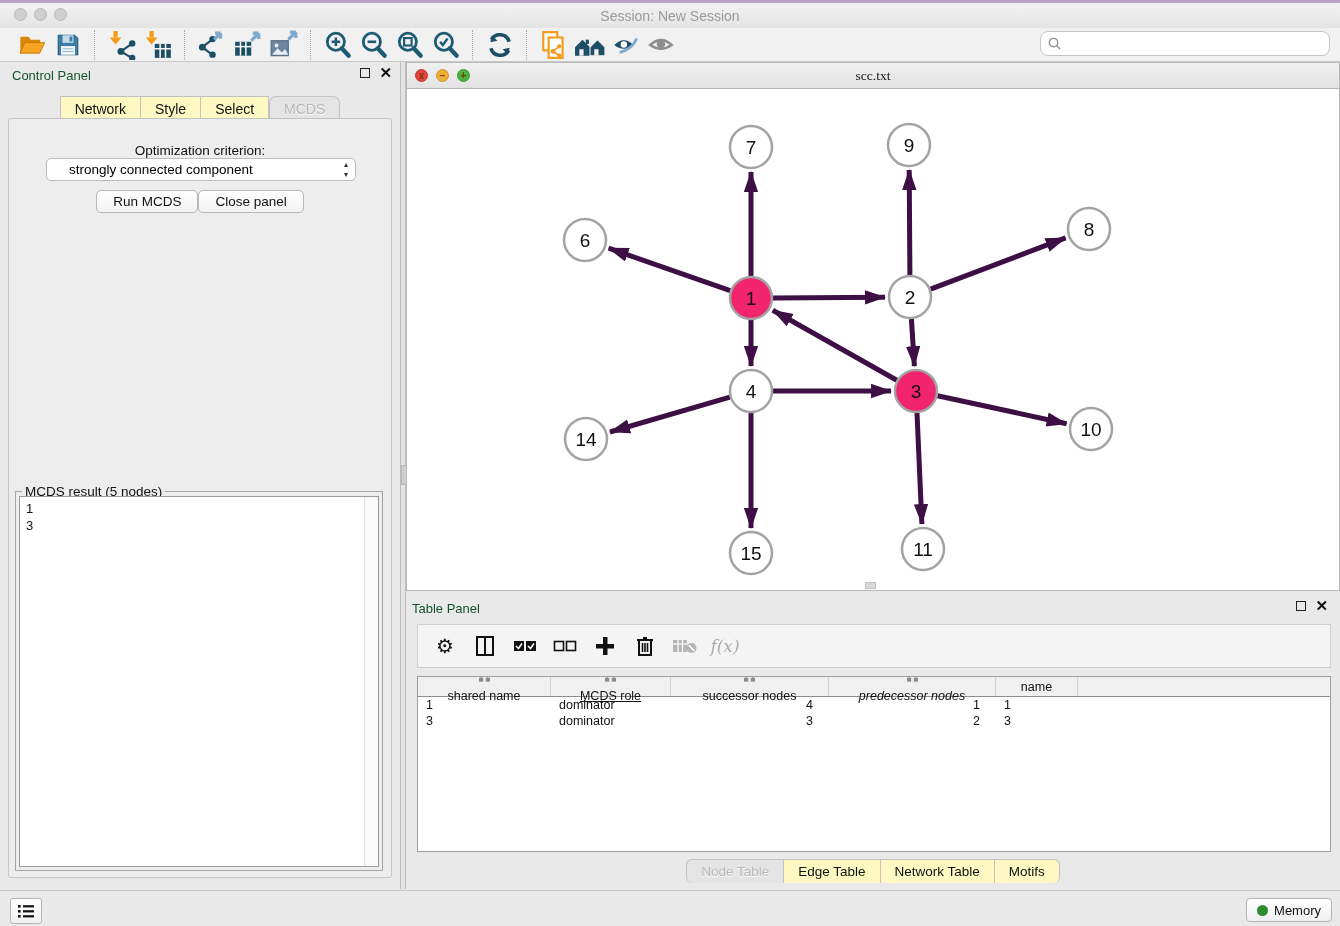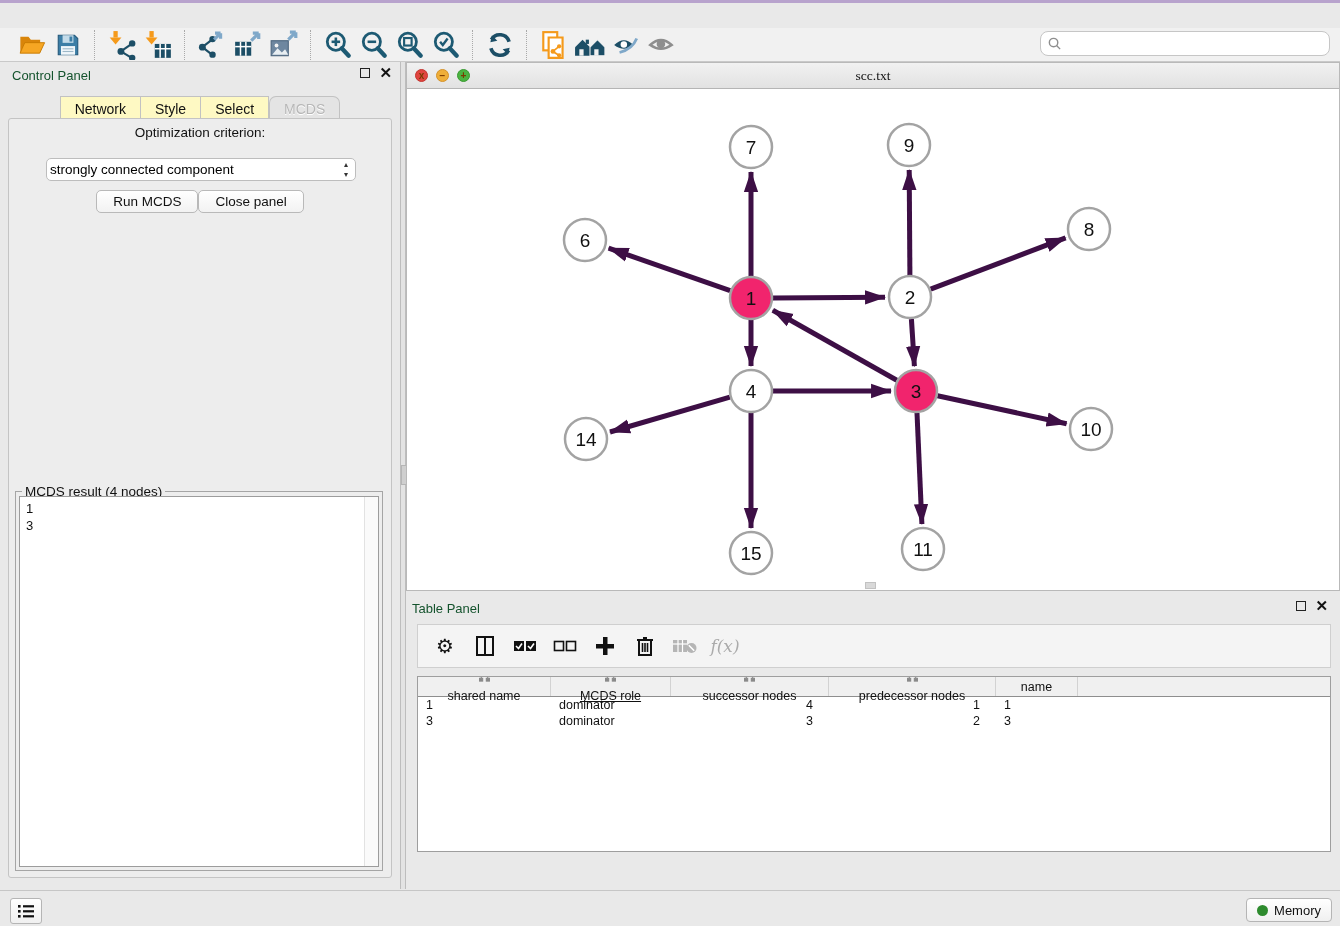--- a/index.html
+++ b/index.html
@@ -22,22 +22,22 @@
   .panel-btns{position:absolute;right:8px;top:6px;display:flex;gap:9px;align-items:center;}
   .float-btn{width:10px;height:10px;border:1.6px solid #222;box-sizing:border-box;display:inline-block;cursor:pointer;}
   .close-btn{font-size:15px;font-weight:bold;color:#111;line-height:10px;cursor:pointer;}
   
   .control-panel{position:absolute;left:0;top:62px;width:400px;height:827px;}
   .cp-tabs{position:absolute;left:0;top:34px;width:100%;display:flex;justify-content:center;}
   .tab{font-size:14px;padding:4px 14px;background:#fef9c3;border:1px solid #C2C2C2;border-bottom:none;color:#111;cursor:pointer;}
   .tab + .tab{border-left:none;}
   .tab.active{background:#E4E4E4;color:#B7B7B7;text-shadow:0 1px 0 #fff;border-radius:7px 7px 0 0;border:1px solid #C2C2C2;border-bottom:none;}
   .cp-body{position:absolute;left:8px;top:56px;right:8px;bottom:11px;background:#EDEDED;border:1px solid #C4C4C4;border-radius:3px;}
-  .opt-label{margin-top:6px;text-align:center;font-size:13.5px;color:#111;}
-  .dropdown{position:absolute;left:37px;top:39px;width:310px;height:23px;background:#fff;border:1px solid #BDBDBD;border-radius:5px;font-size:13.5px;display:flex;align-items:center;padding-left:3px;box-sizing:border-box;cursor:pointer;}
+  .opt-label{margin-top:24px;text-align:center;font-size:13.5px;color:#111;}
+  .dropdown{position:absolute;left:37px;top:39px;width:310px;height:23px;background:#fff;border:1px solid #BDBDBD;border-radius:5px;font-size:13.5px;display:flex;align-items:center;padding-left:22px;box-sizing:border-box;cursor:pointer;}
   .dd-arrows{position:absolute;right:7px;top:1px;font-size:8px;color:#333;line-height:10px;text-align:center;}
   .cp-buttons{position:absolute;left:0;top:71px;width:100%;display:flex;justify-content:center;}
   .btn{background:linear-gradient(#FFFFFF,#F2F2F2);border:1px solid #B9B9B9;border-radius:5px;font-size:13.5px;padding:3px 16px;color:#111;font-family:"Liberation Sans",sans-serif;cursor:pointer;}
   .result-group{position:absolute;left:6px;right:8px;top:372px;bottom:6px;border:1px solid #A5A5A5;}
   .result-legend{position:absolute;left:6px;top:-8px;background:#EDEDED;padding:0 3px;font-size:13.5px;color:#111;}
   .result-box{position:absolute;left:3px;right:3px;top:4px;bottom:3px;background:#fff;border:1px solid #9C9C9C;font-size:13px;color:#111;overflow:hidden;}
   .result-lines{padding:3px 0 0 6px;line-height:17px;}
   .result-scroll{position:absolute;right:0;top:0;bottom:0;width:13px;background:#FAFAFA;border-left:1px solid #E2E2E2;}
   
   .vsplit{position:absolute;left:400px;top:62px;width:6px;height:827px;background:#E3E3E3;border-left:1px solid #BDBDBD;border-right:1px solid #BDBDBD;box-sizing:border-box;}
@@ -67,20 +67,28 @@
   .sb-left{position:absolute;left:10px;top:7px;width:30px;height:24px;background:linear-gradient(#FFF,#F0F0F0);border:1px solid #B5B5B5;border-radius:3px;display:flex;align-items:center;justify-content:center;cursor:pointer;}
   .sb-mem{position:absolute;right:8px;top:7px;height:24px;background:linear-gradient(#FFF,#F0F0F0);border:1px solid #B5B5B5;border-radius:4px;display:flex;align-items:center;gap:6px;padding:0 10px;font-size:13px;color:#111;cursor:pointer;box-sizing:border-box;}
   .mem-dot{width:11px;height:11px;border-radius:50%;background:#2E8B2E;}
 </style>
 </head>
 <body>
 
 <div class="app">
   <div class="desktop-edge"></div>
 
+  <div class="titlebar">
+    <div class="traffic">
+      <span class="dot"></span>
+      <span class="dot"></span>
+      <span class="dot"></span>
+    </div>
+    <div class="win-title">Session: New Session</div>
+  </div>
 
   <div class="main-toolbar">
     <div class="tb-btn">
       <svg width="28" height="28" viewBox="0 0 24 24">
           <path d="M2 19 V5 h7 l2 2.5 h8 v3 H6 Z" fill="#D9850A"></path>
           <path d="M1.8 19 L5.8 10 h17 L18.6 19 Z" fill="#F6A623" stroke="#C77A00" stroke-width="0.8"></path>
         </svg>
     </div>
     <div class="tb-btn">
       <svg width="26" height="26" viewBox="0 0 24 24">
@@ -252,21 +260,21 @@
       <div class="opt-label">Optimization criterion:</div>
       <div class="dropdown">
         <span>strongly connected component</span>
         <span class="dd-arrows">▴<br>▾</span>
       </div>
       <div class="cp-buttons">
         <button class="btn">Run MCDS</button>
         <button class="btn">Close panel</button>
       </div>
       <div class="result-group">
-        <span class="result-legend">MCDS result (4 nodes)</span>
+        <span class="result-legend">MCDS result (5 nodes)</span>
         <div class="result-box">
           <div class="result-lines" id="result-lines">
               <div>1</div>
               <div>3</div>
             </div>
           <div class="result-scroll"></div>
         </div>
       </div>
     </div>
   </div>
@@ -421,21 +429,21 @@
             <span><svg width="11" height="11" viewBox="0 0 12 12">
                 <g fill="none" stroke="#8A8A8A" stroke-width="1.2">
                   <rect x="4" y="1" width="4" height="3" fill="#8A8A8A"></rect>
                   <rect x="0.5" y="8" width="3.5" height="3" fill="#8A8A8A"></rect>
                   <rect x="8" y="8" width="3.5" height="3" fill="#8A8A8A"></rect>
                   <path d="M6 4 v2 M2.5 8 V6 h7 v2"></path>
                 </g>
               </svg></span>
             <span>successor nodes</span>
           </div>
-          <div class="th" style="width: 167px;">
+          <div class="th" style="width: 167px; font-style: italic;">
             <span><svg width="11" height="11" viewBox="0 0 12 12">
                 <g fill="none" stroke="#8A8A8A" stroke-width="1.2">
                   <rect x="4" y="1" width="4" height="3" fill="#8A8A8A"></rect>
                   <rect x="0.5" y="8" width="3.5" height="3" fill="#8A8A8A"></rect>
                   <rect x="8" y="8" width="3.5" height="3" fill="#8A8A8A"></rect>
                   <path d="M6 4 v2 M2.5 8 V6 h7 v2"></path>
                 </g>
               </svg></span>
             <span>predecessor nodes</span>
           </div>
@@ -453,20 +461,26 @@
           </div>
           <div class="trow">
             <div class="td" style="width: 133px; text-align: left; padding: 1px 0px 0px 8px;">3</div>
             <div class="td" style="width: 120px; text-align: left; padding: 1px 0px 0px 8px;">dominator</div>
             <div class="td" style="width: 158px; text-align: right; padding: 1px 16px 0px 0px;">3</div>
             <div class="td" style="width: 167px; text-align: right; padding: 1px 16px 0px 0px;">2</div>
             <div class="td" style="width: 82px; text-align: left; padding: 1px 0px 0px 8px;">3</div>
           </div>
         </div>
     </div>
+    <div class="tp-tabs" id="tp-tabs">
+        <span class="tab active" style="font-size: 13.5px; border-radius: 6px 0px 0px 6px;">Node Table</span>
+        <span class="tab" style="font-size: 13.5px;">Edge Table</span>
+        <span class="tab" style="font-size: 13.5px;">Network Table</span>
+        <span class="tab" style="font-size: 13.5px; border-radius: 0px 6px 6px 0px;">Motifs</span>
+      </div>
   </div>
 
   <div class="statusbar">
     <div class="sb-left">
       <svg width="18" height="16" viewBox="0 0 18 16">
           <g fill="#111">
             <rect x="1" y="2" width="2.6" height="2.6"></rect>
             <rect x="6" y="2.2" width="11" height="2.2"></rect>
             <rect x="1" y="7" width="2.6" height="2.6"></rect>
             <rect x="6" y="7.2" width="11" height="2.2"></rect>

